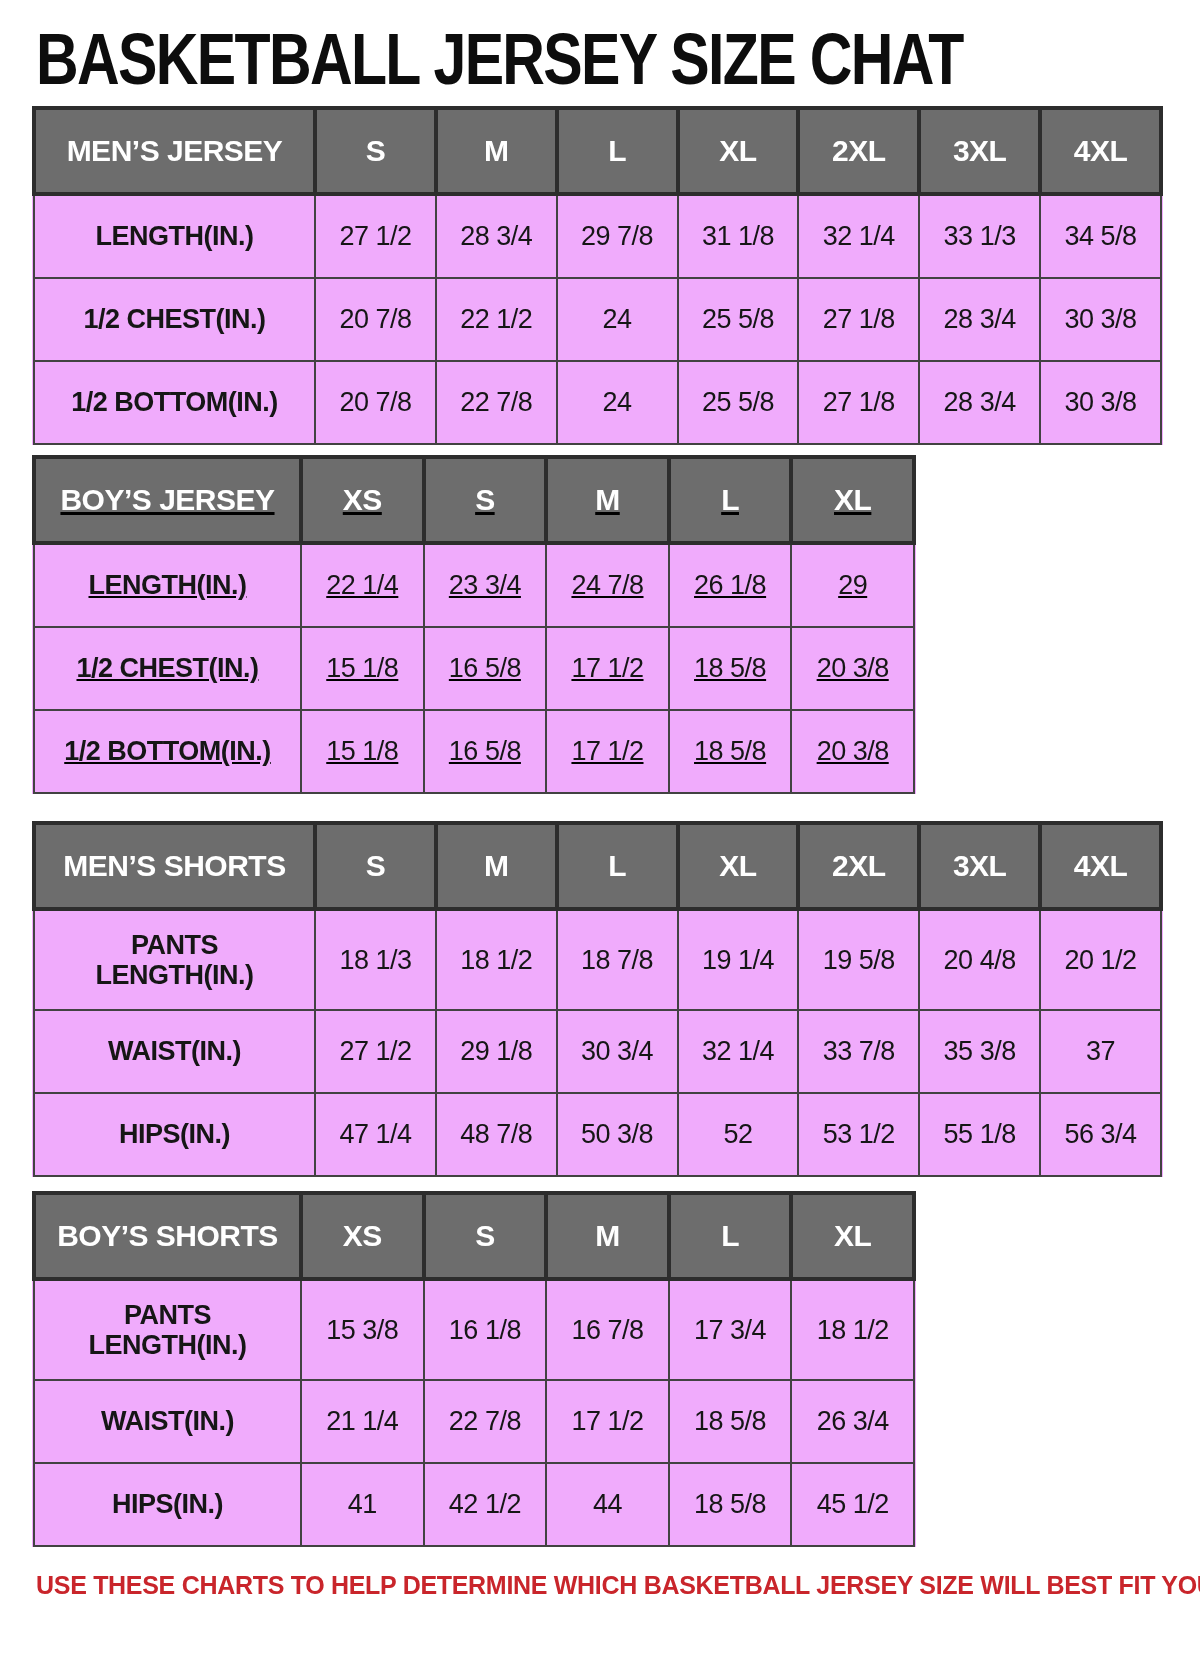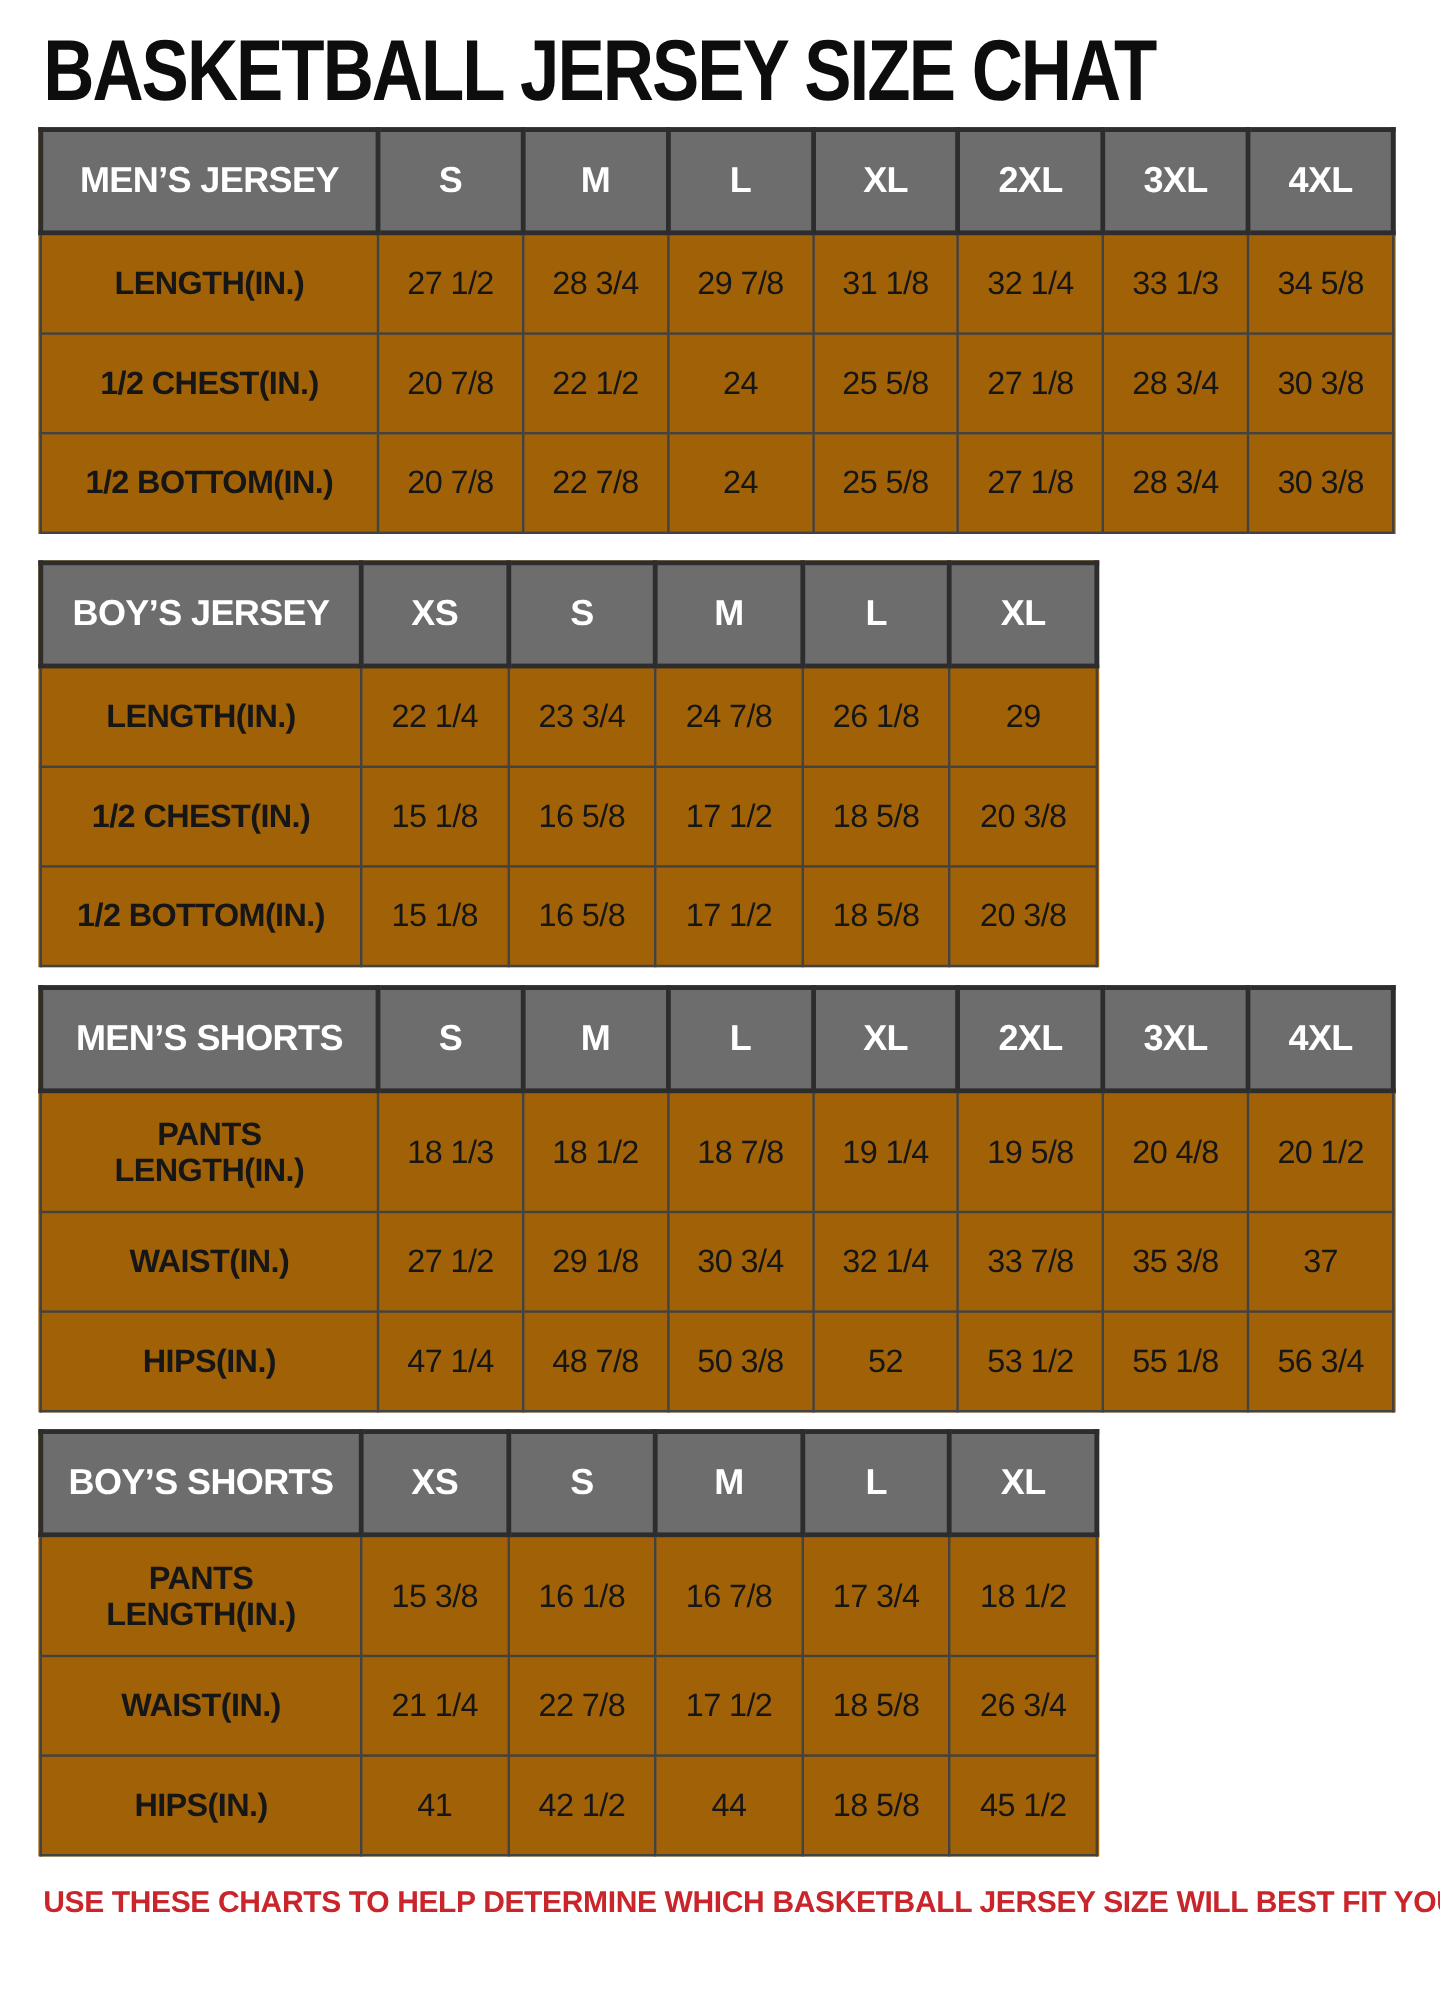--- a/index.html
+++ b/index.html
@@ -37,21 +37,21 @@
     font-weight: 700;
     letter-spacing: -0.3px;
     color: #c9252b;
     white-space: nowrap;
   }
 
   table.size-table {
     border-collapse: collapse;
     table-layout: fixed;
     margin-left: 32px;
-    background: #a16207;
+    background: #f0abfc;
   }
   .t-wide   { width: 1131px; }
   .t-narrow { width: 884px; }
   .c-label-wide   { width: 281px; }
   .c-label-narrow { width: 267px; }
 
   .size-table th {
     background: #6d6d6d;
     color: #ffffff;
     font-size: 30px;
@@ -73,22 +73,22 @@
     padding: 0 2px;
   }
   .size-table td.row-label {
     font-weight: 700;
     font-size: 27px;
     white-space: pre-line;
     line-height: 1.12;
   }
   tr.row-tall td { height: 98px; }
 
-  #boys-jersey  { margin-top: 22px; }
-  #mens-shorts  { margin-top: 15px; }
+  #boys-jersey  { margin-top: 10px; text-decoration: underline; }
+  #mens-shorts  { margin-top: 27px; }
   #boys-shorts  { margin-top: 14px; }
 </style>
 </head>
 <body>
 
 <div class="page">
 
   <h1 class="page-title">BASKETBALL JERSEY SIZE CHAT</h1>
 
 

